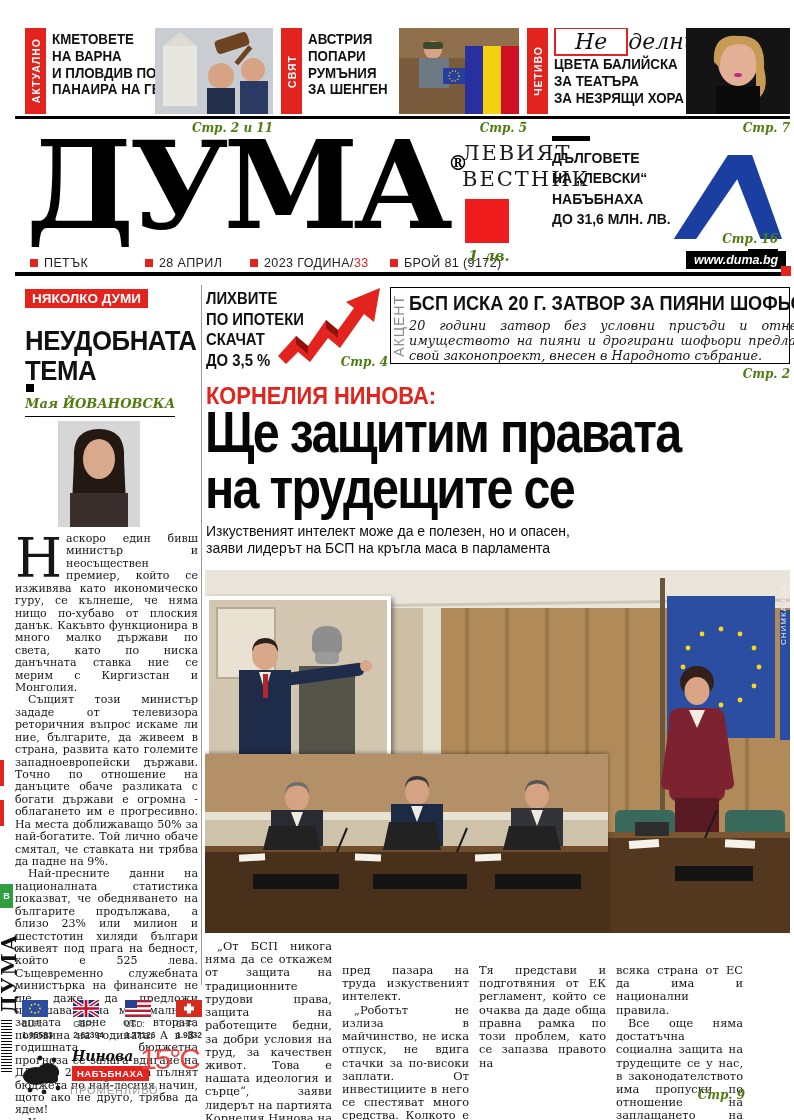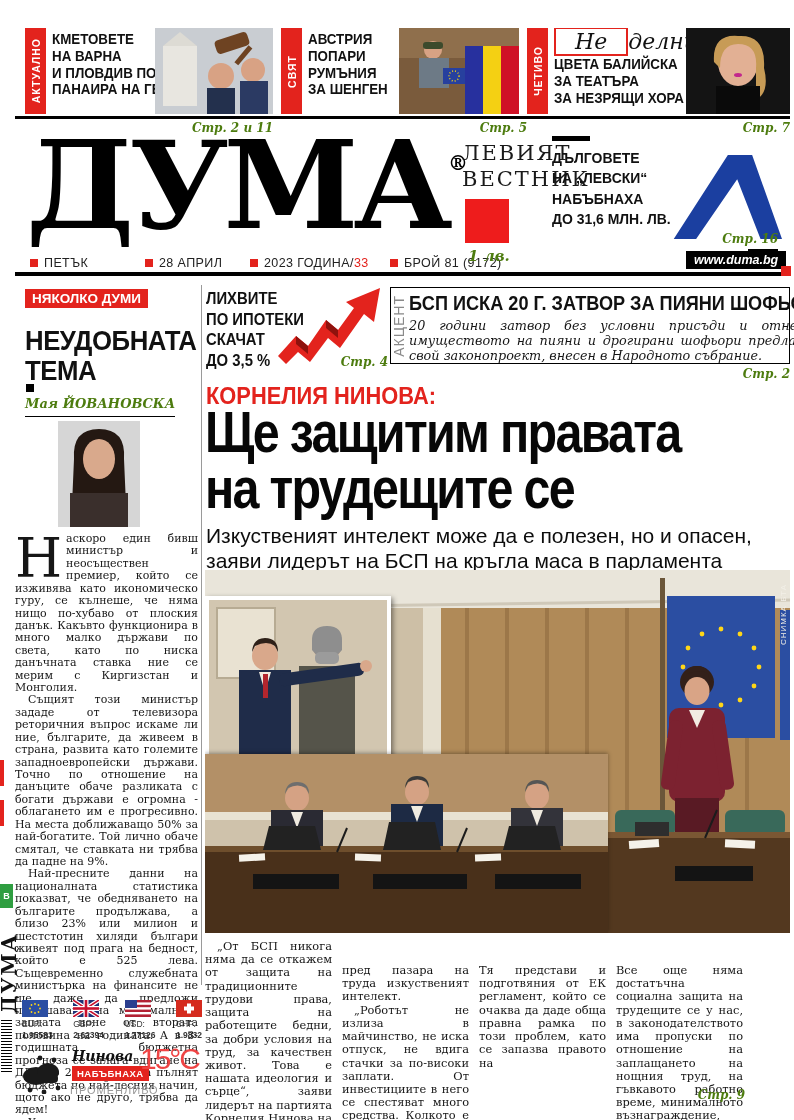--- a/index.html
+++ b/index.html
@@ -96,21 +96,21 @@
   .ac-main{flex:1;padding:4px 10px 0 2px;}
   .ac-title{font-weight:800;font-size:19.5px;transform:scaleX(.93);transform-origin:0 0;white-space:nowrap;}
   .ac-text{font-family:"DejaVu Serif",serif;font-style:italic;font-size:12.8px;line-height:1.18;text-align:justify;margin-top:3px;color:#161616;}
   .ac-page{left:742px;top:367px;width:48px;text-align:right;}
 
   
   .kicker{left:206px;top:383px;color:#e3231d;font-weight:800;font-size:23px;transform:scaleX(.95);transform-origin:0 0;white-space:nowrap;}
   .headline{left:205px;top:405px;}
   .hl-tl{display:block;font-weight:800;font-size:57px;line-height:.98;letter-spacing:-2px;transform:scaleX(.85);transform-origin:0 0;white-space:nowrap;color:#070707;}
   .subhead{left:206px;top:523px;}
-  .sub-tl{display:block;font-size:21px;line-height:1.2;color:#0d0d0d;}
+  .sub-tl{display:block;font-size:14px;line-height:1.2;color:#0d0d0d;}
   .photo{left:205px;top:570px;width:585px;height:363px;background:#b9a27d;overflow:hidden;}
   .credit{position:absolute;right:2px;top:14px;font-size:8px;color:#f2efe7;letter-spacing:1px;}
   .inset1{position:absolute;left:0;top:26px;width:186px;height:170px;border:4px solid #fff;box-sizing:border-box;box-shadow:2px 2px 5px rgba(0,0,0,.45);}
   .inset2{position:absolute;left:0;bottom:0;width:403px;height:179px;box-shadow:0 -1px 4px rgba(0,0,0,.35);}
 
   .cols{left:205px;top:940px;width:540px;display:flex;gap:10px;}
   .col{width:127px;font-family:"DejaVu Serif",serif;font-size:11.4px;line-height:1.16;text-align:justify;color:#161616;}
   .col p{margin:0;text-indent:12px;}
   .col.cont p:first-child{text-indent:0;margin-top:24px;}
   .end-page{left:618px;top:1088px;width:127px;text-align:right;}
@@ -416,20 +416,21 @@
         <p>„От БСП никога няма да се откажем от защита на традиционните трудови права, защита на работещите бедни, за добри условия на труд, за качествен живот. Това е нашата идеология и сърце“, заяви лидерът на партията Корнелия Нинова на кръгла маса „Съвременни предизвикателства пред хората на труда“.</p>
       </div>
     <div class="col cont">
         <p>пред пазара на труда изкуственият интелект.</p>
         <p>„Роботът не излиза в майчинство, не иска отпуск, не вдига стачки за по-високи заплати. От инвестициите в него се спестяват много средства. Колкото е полезен за прогреса, толкова и опасен може да е той“, подчерта Нинова.</p>
       </div>
     <div class="col cont">
         <p>Тя представи и подготвяния от ЕК регламент, който се очаква да даде обща правна рамка по този проблем, като се запазва правото на</p>
       </div>
     <div class="col cont">
+        <p>всяка страна от ЕС да има и национални правила.</p>
         <p>Все още няма достатъчна социална защита на трудещите се у нас, в законодателството има пропуски по отношение на заплащането на нощния труд, на гъвкавото работно време, минималното възнаграждение, заяви депутатът от „БСП за България“ Георги Гьоков.</p>
       </div>
   </div>
   <div class="abs end-page pref">Стр. 9</div>
 
   <div class="abs currencies">
     <div class="cur">
       <svg class="flag" width="26" height="17">
           <rect width="26" height="17" fill="#2b4ea2"></rect>
           <g fill="#ffd617">

